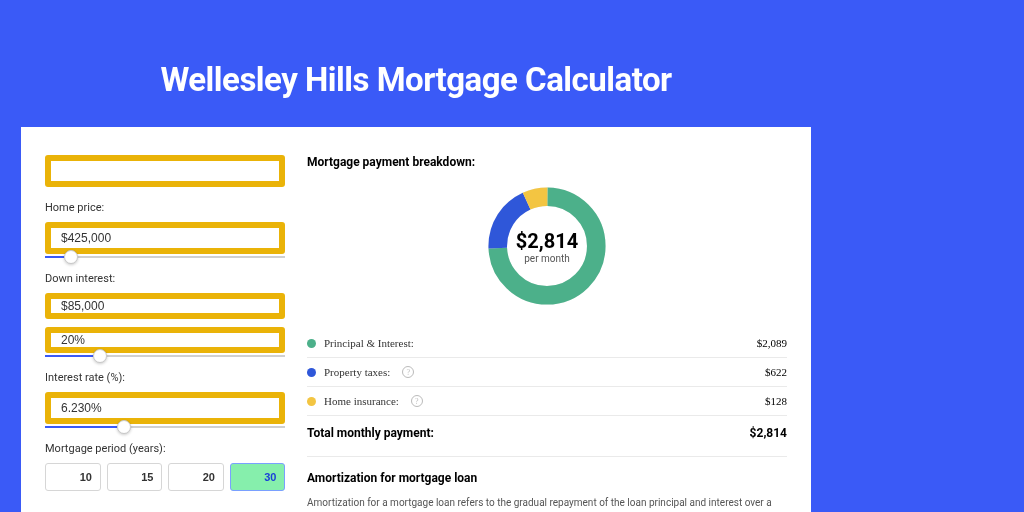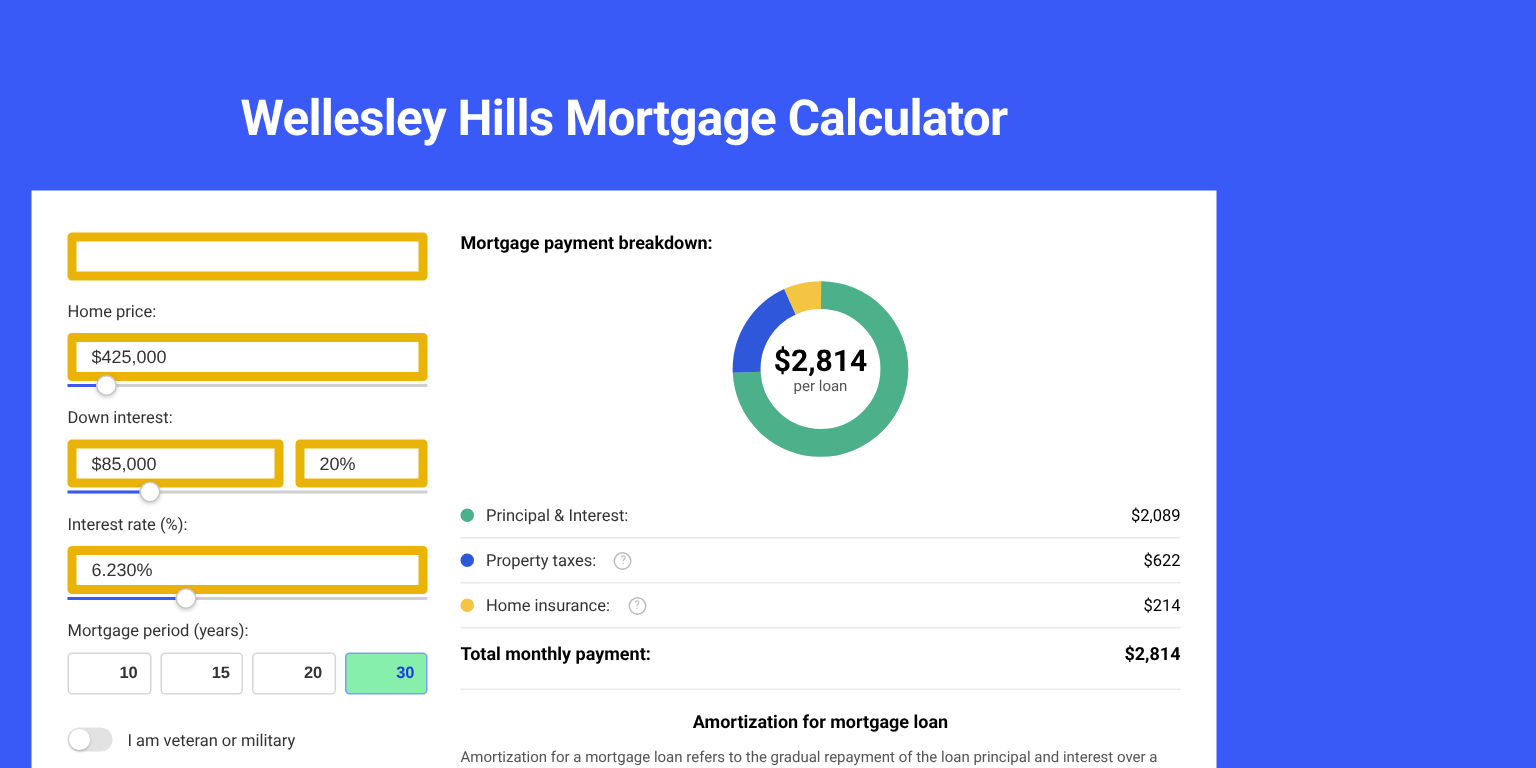--- a/index.html
+++ b/index.html
@@ -9,45 +9,45 @@
 .card-holder { width: 790px; background: #2e49cf; padding: 0; border-radius: 2px 2px 0 0; }
 .card { width: 790px; background: #fff; margin: 0 auto; display: flex; padding: 28px 24px 0 24px; gap: 22px; }
 .left-col { width: 240px; flex-shrink: 0; }
 .right-col { flex: 1; }
 .field-label { font-size: 11px; color: #333; margin-bottom: 8px; display: block; }
 .text-input { width: 100%; height: 32px; border: 6px solid #eab308; border-radius: 3px; padding: 0 10px; font-size: 12px; color: #333; background: #fff; }
 .field-wrap { margin-bottom: 14px; position: relative; }
 .slider-track { height: 2px; background: #d0d0d0; position: relative; margin-top: 2px; }
 .slider-fill { height: 2px; background: #3a5af7; position: absolute; left: 0; top: 0; }
 .slider-thumb { width: 14px; height: 14px; background: #fff; border: 1px solid #c8c8c8; border-radius: 50%; position: absolute; top: -6px; box-shadow: 0 1px 3px rgba(0,0,0,0.2); cursor: pointer; }
-.down-row { display: flex; gap: 8px; }
+.down-row { display: flex; gap: 8px; flex-direction: column; }
 .down-row .text-input:first-child { flex: 2; }
 .down-row .text-input:last-child { flex: 1; }
 .period-row { display: flex; gap: 6px; }
 .period-btn { flex: 1; height: 28px; border: 1px solid #d6d6d6; background: #fff; font-size: 11px; font-weight: 600; color: #333; border-radius: 3px; cursor: pointer; padding-left: 26px; }
 .period-btn.active { background: #86efac; border-color: #7aa0ff; color: #1a3fd8; }
 .toggle-row { display: flex; align-items: center; gap: 10px; margin-top: 22px; }
 .toggle { width: 30px; height: 16px; background: #e2e2e2; border-radius: 10px; position: relative; cursor: pointer; }
 .toggle-knob { width: 14px; height: 14px; background: #fff; border-radius: 50%; position: absolute; top: 1px; left: 1px; box-shadow: 0 1px 2px rgba(0,0,0,0.2); }
 .toggle-label { font-size: 11px; color: #333; }
 .section-title { font-size: 12px; font-weight: 700; color: #000; margin-bottom: 12px; }
 .donut-wrap { display: flex; justify-content: center; margin-bottom: 18px; position: relative; }
 .donut-center { position: absolute; top: 50%; left: 50%; transform: translate(-50%, -50%); text-align: center; }
 .donut-value { font-size: 20px; font-weight: 700; color: #000; }
 .donut-sub { font-size: 10px; color: #555; }
-.legend-row { display: flex; justify-content: space-between; padding: 8px 0; font-size: 11px; }
+.legend-row { display: flex; justify-content: space-between; padding: 8px 0; font-size: 11px; font-family: Liberation Serif, serif; }
 .legend-left { display: flex; align-items: center; gap: 8px; }
 .legend-dot { width: 9px; height: 9px; border-radius: 50%; }
 .legend-label { color: #333; }
 .legend-value { color: #000; font-weight: 400; }
 .info-icon { width: 12px; height: 12px; border: 1px solid #bbb; border-radius: 50%; display: inline-flex; align-items: center; justify-content: center; font-size: 8px; color: #bbb; margin-left: 4px; }
 .divider { height: 1px; background: #eaeaea; }
 .total-row { display: flex; justify-content: space-between; padding: 10px 0 16px 0; font-size: 12px; font-weight: 700; }
 .amort-block { border-top: 1px solid #eaeaea; padding-top: 14px; }
-.amort-title { font-size: 12px; font-weight: 700; margin-bottom: 10px; text-align: center; }
+.amort-title { font-size: 12px; font-weight: 700; margin-bottom: 10px; }
 .amort-text { font-size: 10px; color: #555; line-height: 1.5; }
 </style>
 </head>
 <body>
 
 <div class="outer">
   <div class="page-title">Wellesley Hills Mortgage Calculator</div>
 
   <div class="card-holder">
     <div class="card">
@@ -112,21 +112,21 @@
 
         <div class="donut-wrap">
           <svg width="130" height="130" viewBox="0 0 42 42">
             <circle cx="21" cy="21" r="15.9155" fill="none" stroke="#eee" stroke-width="6"></circle>
             <circle cx="21" cy="21" r="15.9155" fill="none" stroke="#4cb08a" stroke-width="6" stroke-dasharray="74.2 25.8" stroke-dashoffset="25"></circle>
             <circle cx="21" cy="21" r="15.9155" fill="none" stroke="#2f57d9" stroke-width="6" stroke-dasharray="18.9 81.1" stroke-dashoffset="-49.2"></circle>
             <circle cx="21" cy="21" r="15.9155" fill="none" stroke="#f3c542" stroke-width="6" stroke-dasharray="6.9 93.1" stroke-dashoffset="-68.1"></circle>
           </svg>
           <div class="donut-center">
             <div class="donut-value">$2,814</div>
-            <div class="donut-sub">per loan</div>
+            <div class="donut-sub">per month</div>
           </div>
         </div>
 
         <div class="legend-row">
           <div class="legend-left">
             <span class="legend-dot" style="background:#4cb08a"></span>
             <span class="legend-label">Principal &amp; Interest:</span>
           </div>
           <span class="legend-value">$2,089</span>
         </div>
@@ -141,21 +141,21 @@
           <span class="legend-value">$622</span>
         </div>
         <div class="divider"></div>
 
         <div class="legend-row">
           <div class="legend-left">
             <span class="legend-dot" style="background:#f3c542"></span>
             <span class="legend-label">Home insurance:</span>
             <span class="info-icon">?</span>
           </div>
-          <span class="legend-value">$214</span>
+          <span class="legend-value">$128</span>
         </div>
         <div class="divider"></div>
 
         <div class="total-row">
           <span>Total monthly payment:</span>
           <span>$2,814</span>
         </div>
 
         <div class="amort-block">
           <div class="amort-title">Amortization for mortgage loan</div>

